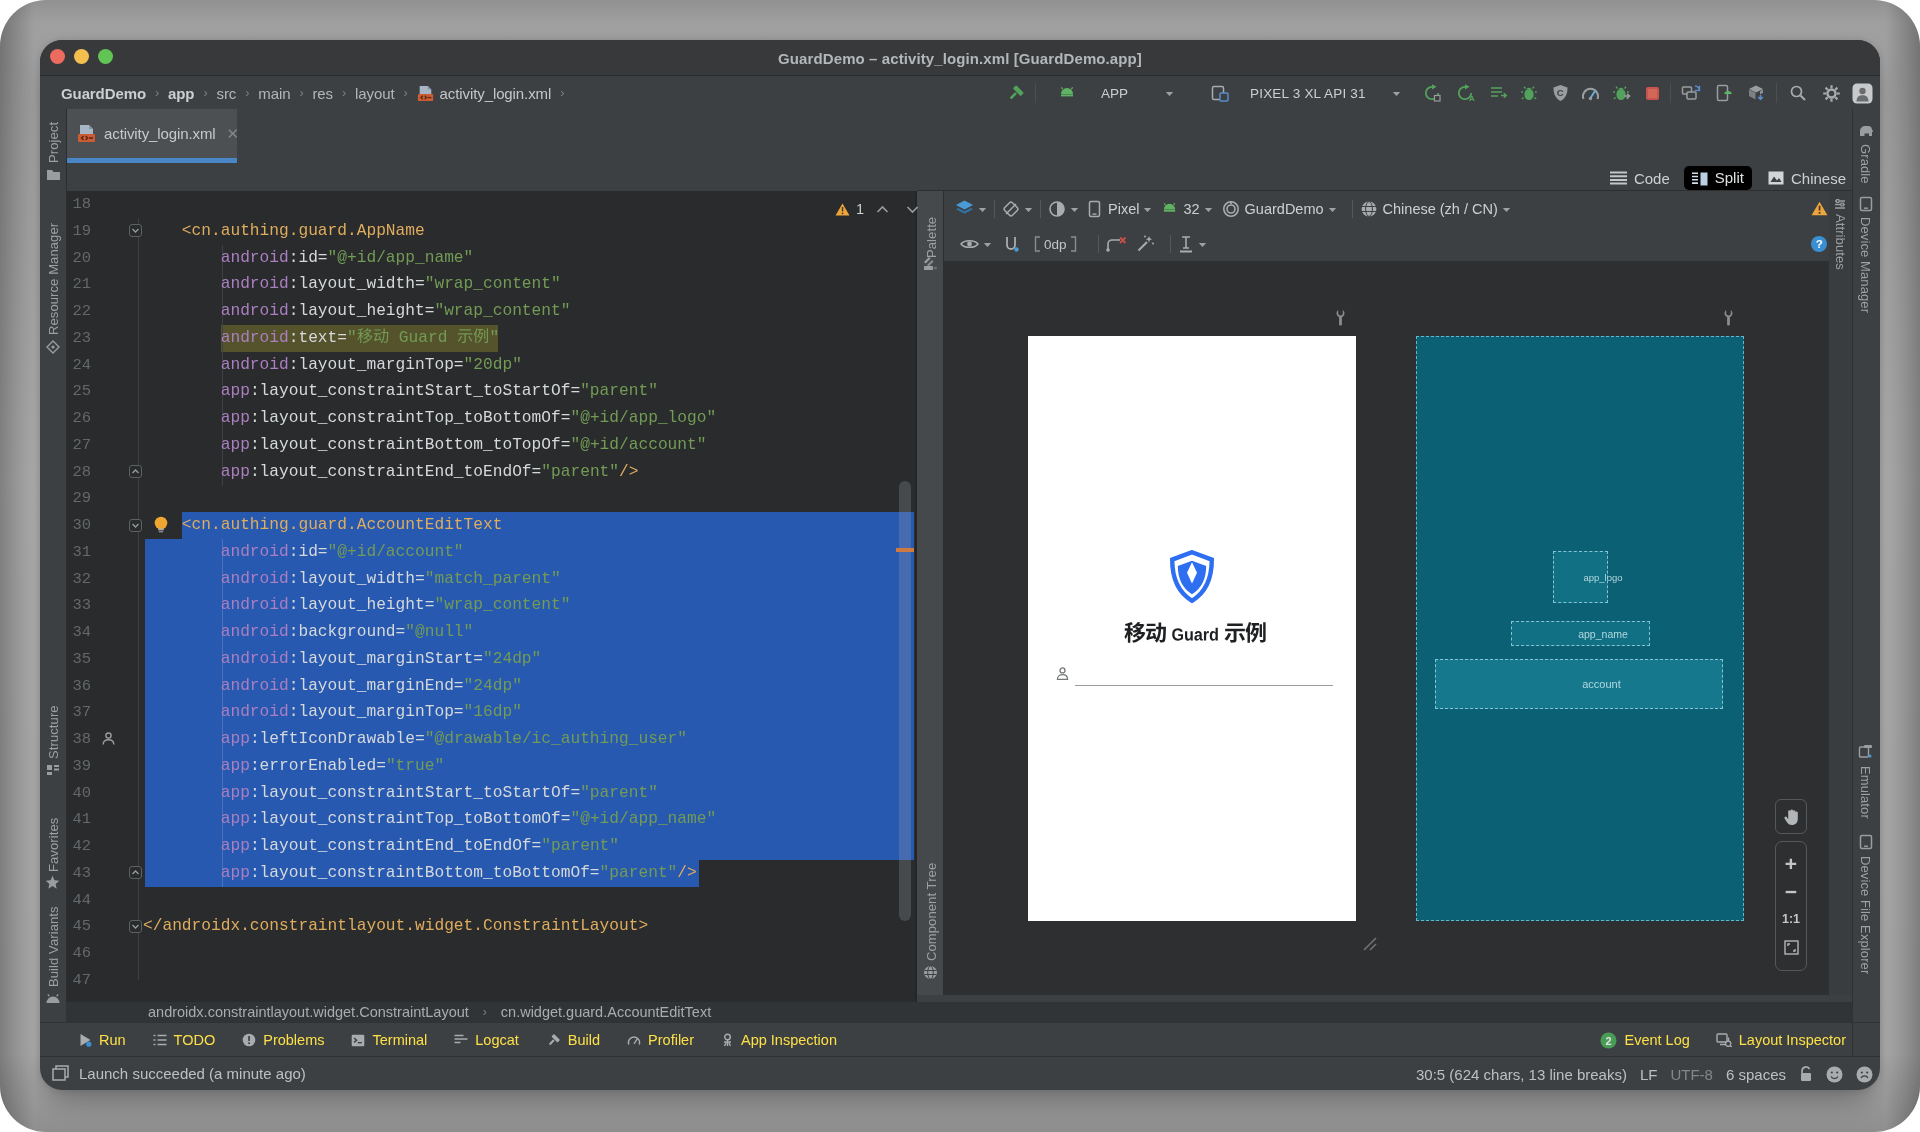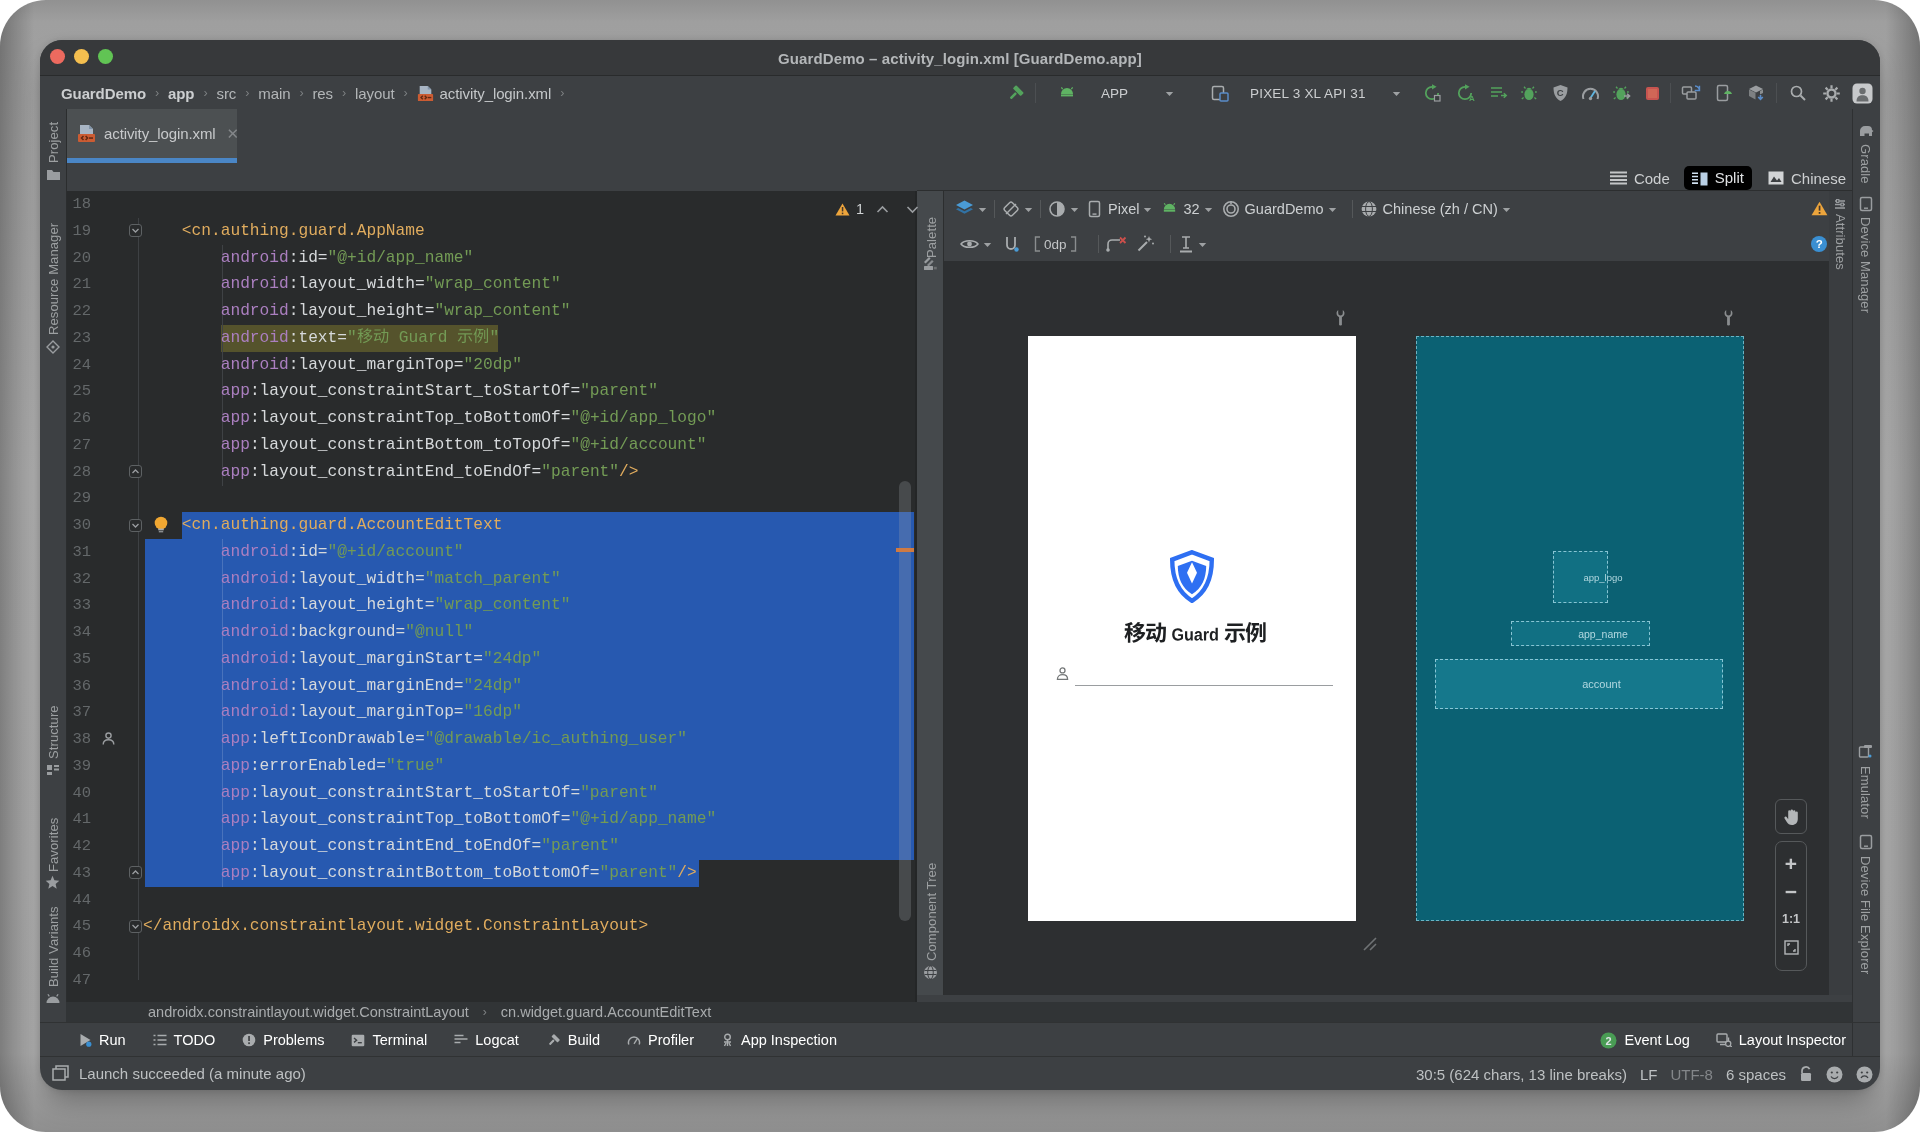--- a/index.html
+++ b/index.html
@@ -74,21 +74,21 @@
   
   #phoneW { position:absolute; left:988px; top:296px; width:328px; height:585px; background:#fff; }
   #phoneB { position:absolute; left:1376px; top:296px; width:328px; height:585px; background:#0b6173;
     outline:1.5px dashed rgba(150,215,230,.7); outline-offset:-1px;}
   .bpbox { position:absolute; border:1px dashed rgba(175,225,238,.75); color:#b2d8e0;
     display:flex; align-items:center; justify-content:center;padding-left:45px; }
   
   #bcrumb { position:absolute; left:26px; top:962px; width:1786px; height:20px; background:#313436;
     font-size:14.5px; color:#a9acae; }
   #runbar { position:absolute; left:0px; top:982px; width:1840px; height:34px;
-    border-top:1px solid #303233; font-size:14.5px; color:#ffffff; }
+    border-top:1px solid #303233; font-size:14.5px; color:#fde047; }
   #statusbar { position:absolute; left:0px; top:1016px; width:1840px; height:34px;
     border-top:1px solid #303233; font-size:15px; color:#bdc0c2; }
   .rbitem { display:flex; align-items:center; gap:7px; }
   svg { display:block; }
   .ic { flex:none; }
 </style>
 </head>
 <body>
 <div id="bezel"></div>
 <div id="win">

